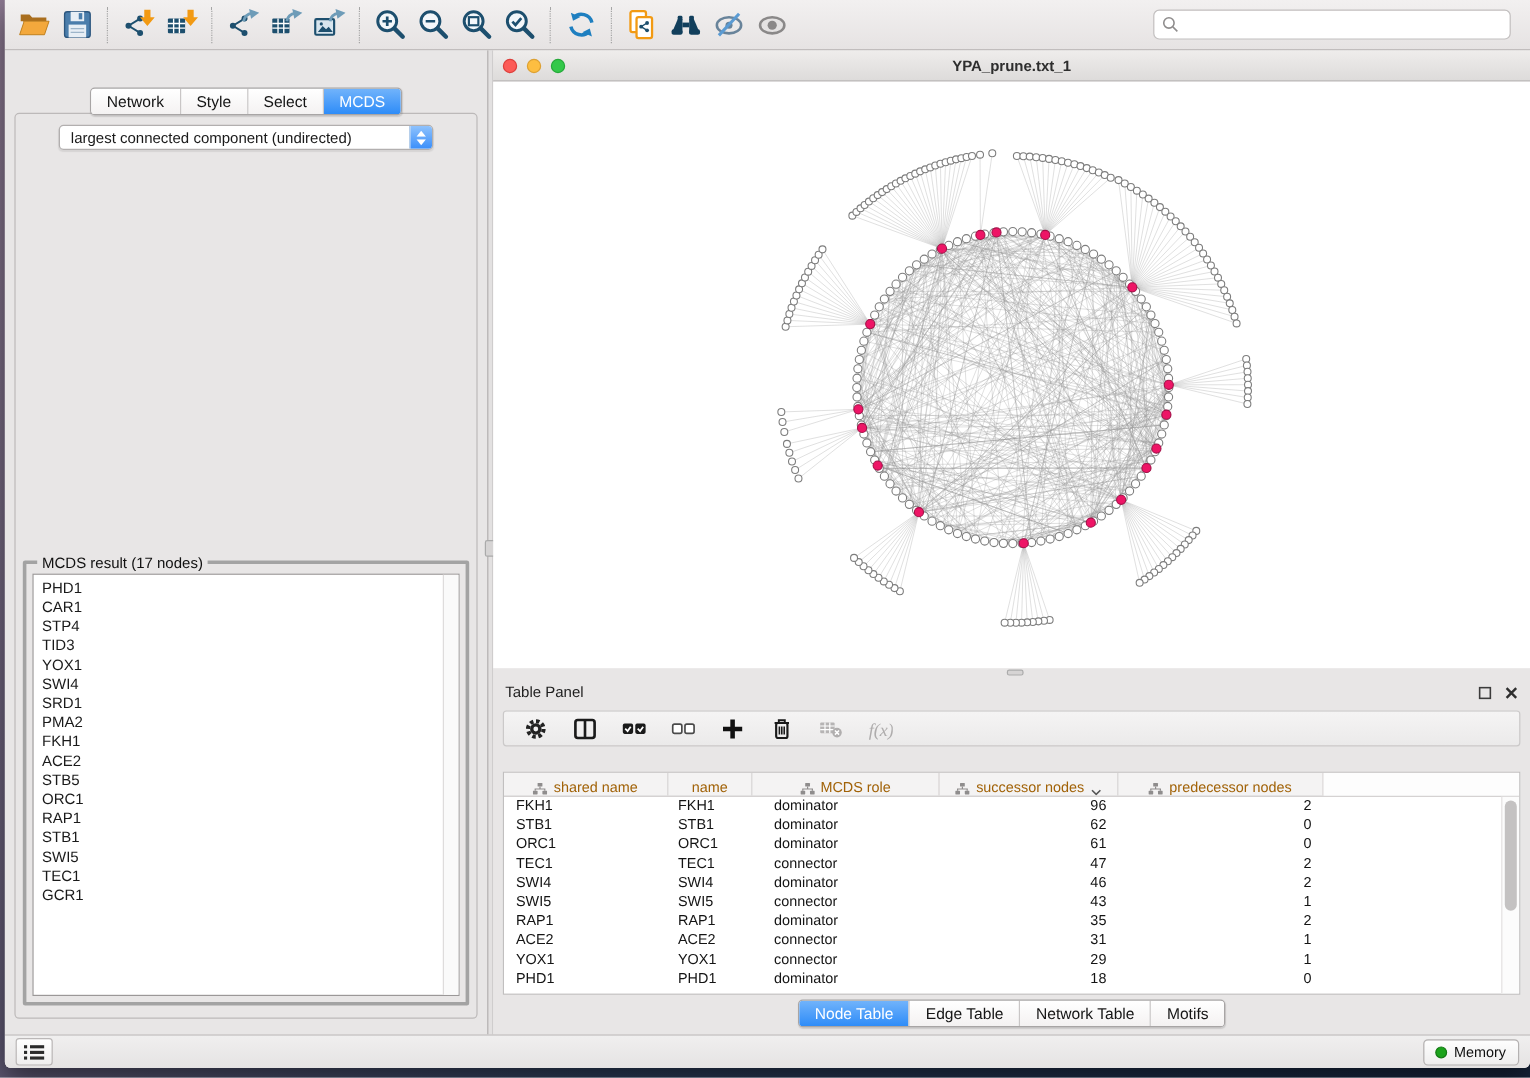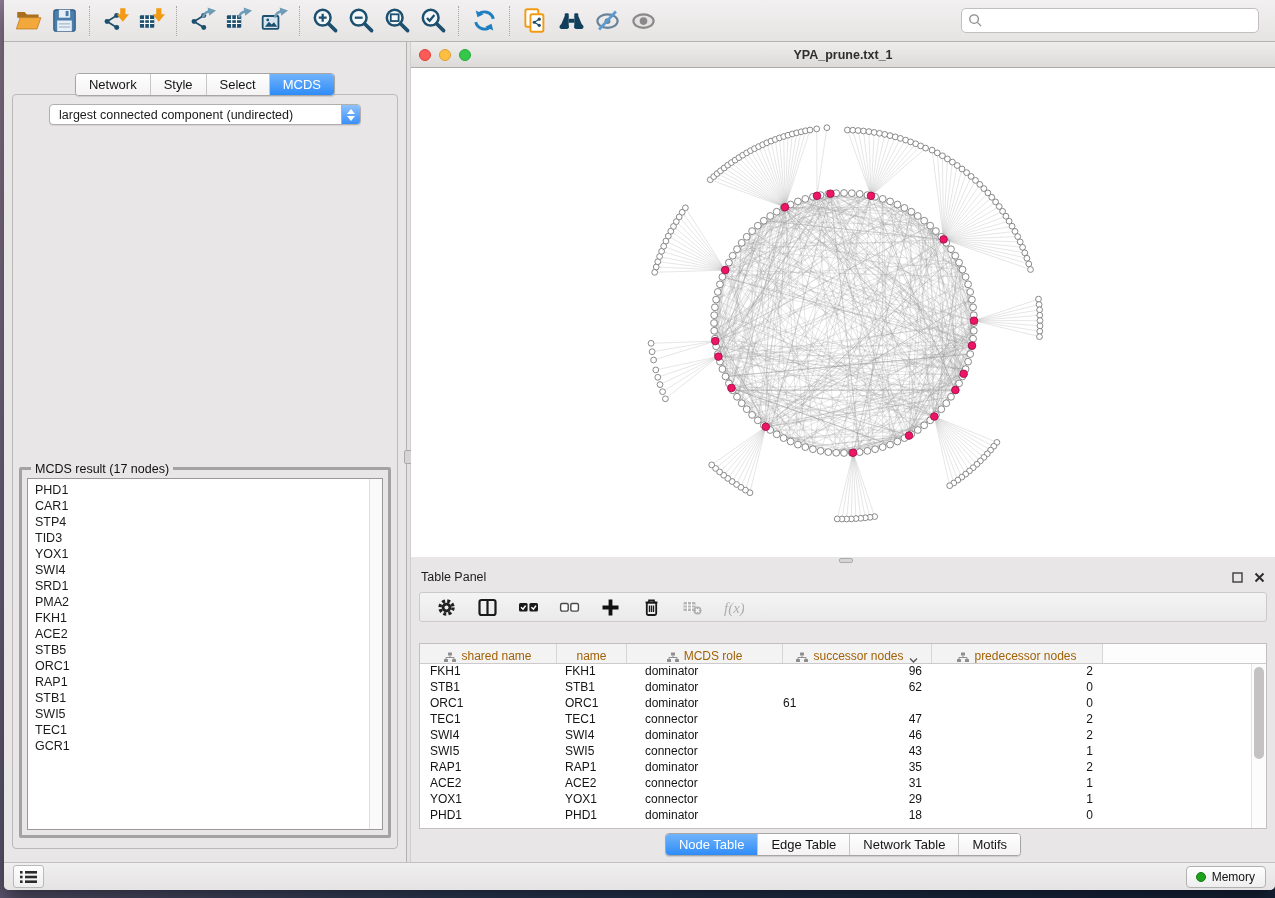--- a/index.html
+++ b/index.html
@@ -1426,21 +1426,21 @@
             <div class="td" style="padding-left: 10px; width: 137px;">STB1</div>
             <div class="td" style="padding-left: 8px; width: 70px;">STB1</div>
             <div class="td" style="padding-left: 18px; width: 156px;">dominator</div>
             <div class="td" style="text-align: right; padding-right: 10px; width: 149px;">62</div>
             <div class="td" style="text-align: right; padding-right: 10px; width: 171px;">0</div>
           </div>
           <div class="tr">
             <div class="td" style="padding-left: 10px; width: 137px;">ORC1</div>
             <div class="td" style="padding-left: 8px; width: 70px;">ORC1</div>
             <div class="td" style="padding-left: 18px; width: 156px;">dominator</div>
-            <div class="td" style="padding-right: 10px; width: 149px;">61</div>
+            <div class="td" style="text-align: right; padding-right: 10px; width: 149px;">61</div>
             <div class="td" style="text-align: right; padding-right: 10px; width: 171px;">0</div>
           </div>
           <div class="tr">
             <div class="td" style="padding-left: 10px; width: 137px;">TEC1</div>
             <div class="td" style="padding-left: 8px; width: 70px;">TEC1</div>
             <div class="td" style="padding-left: 18px; width: 156px;">connector</div>
             <div class="td" style="text-align: right; padding-right: 10px; width: 149px;">47</div>
             <div class="td" style="text-align: right; padding-right: 10px; width: 171px;">2</div>
           </div>
           <div class="tr">

